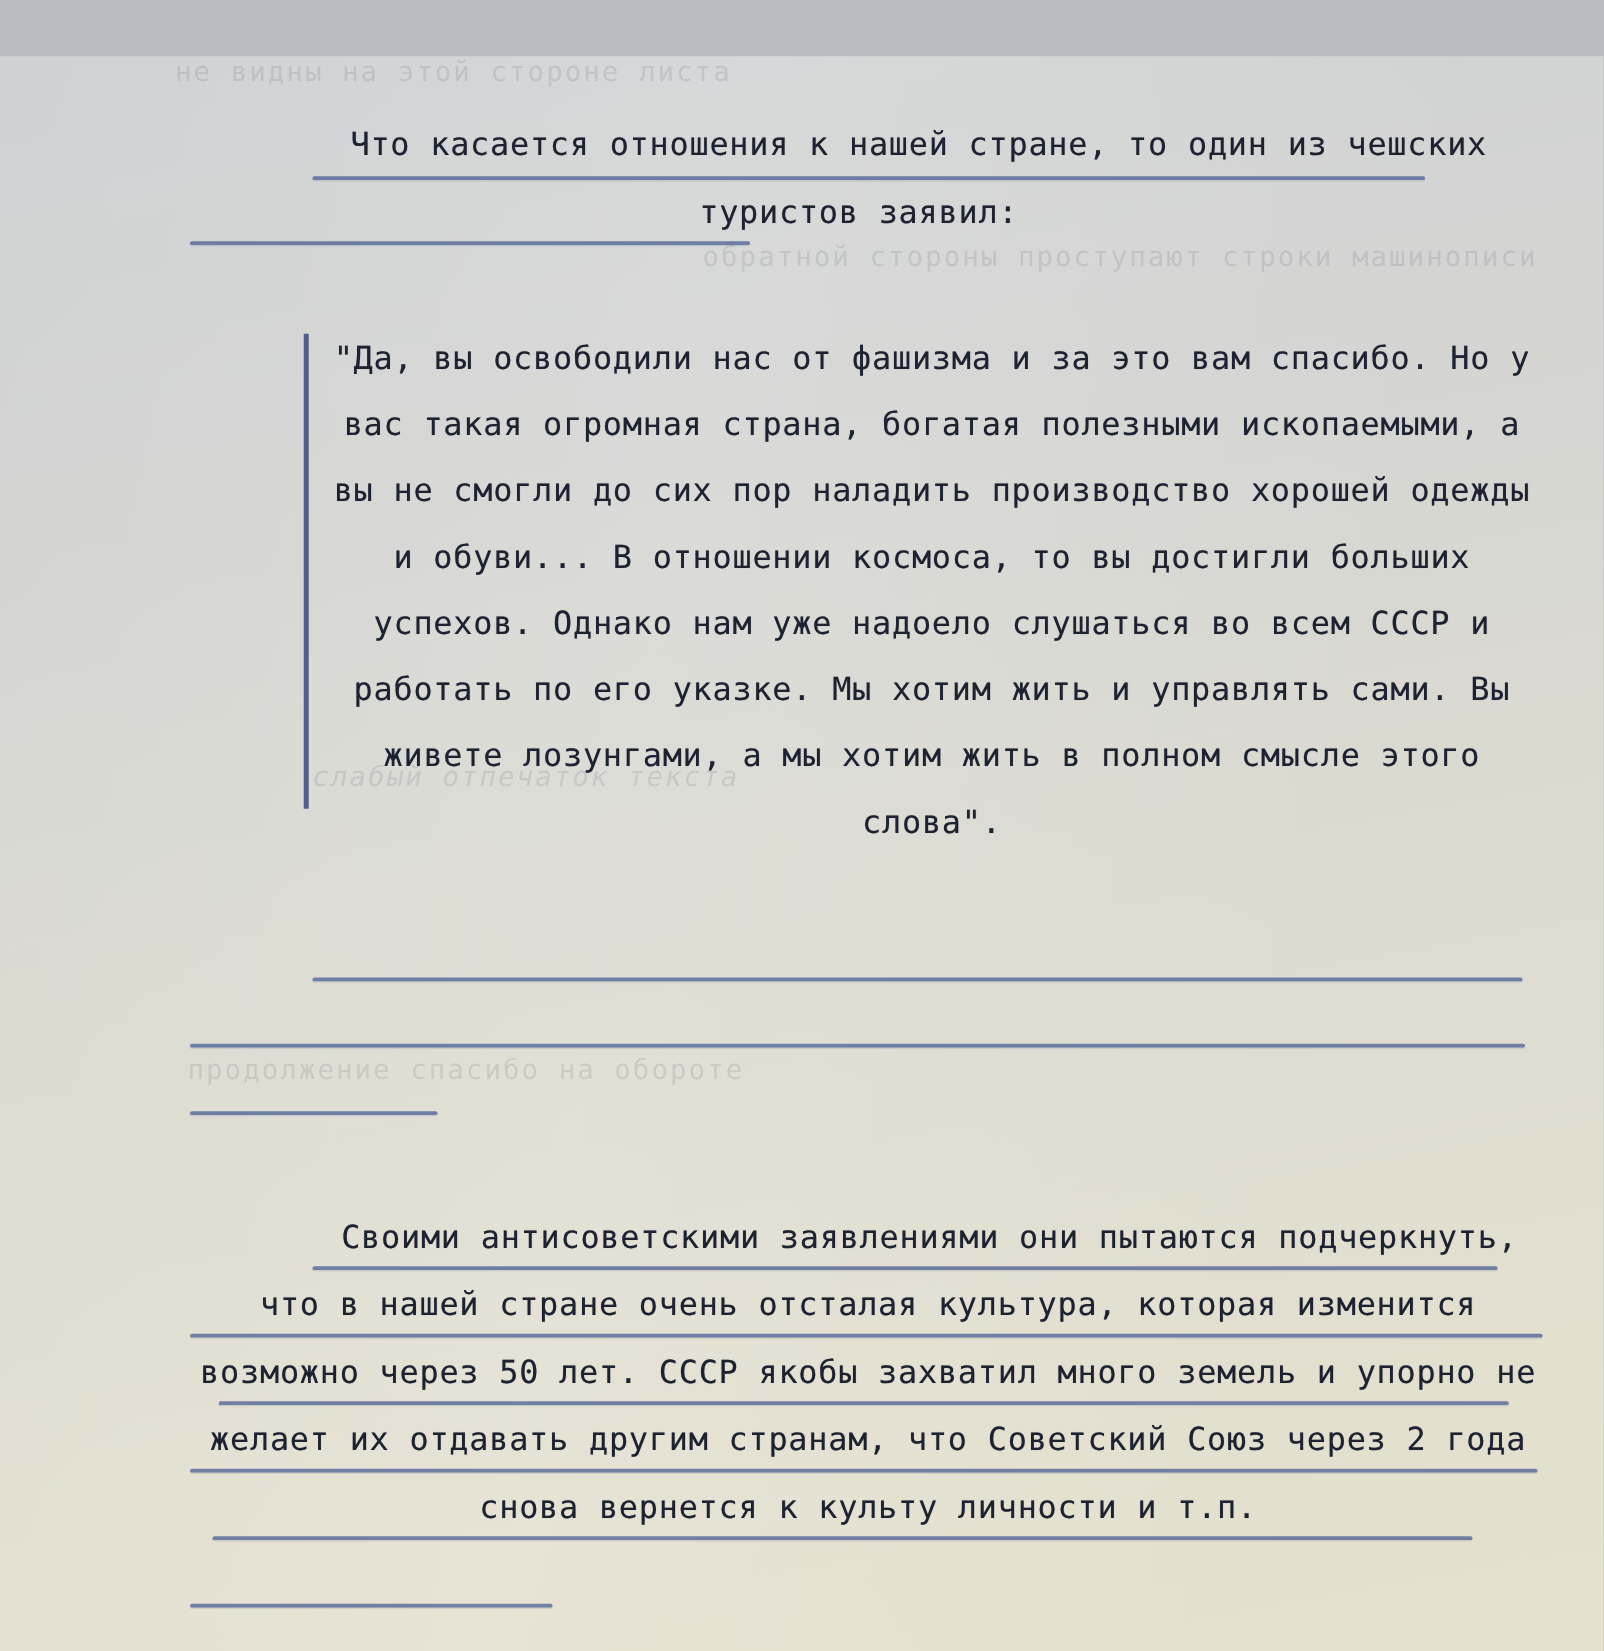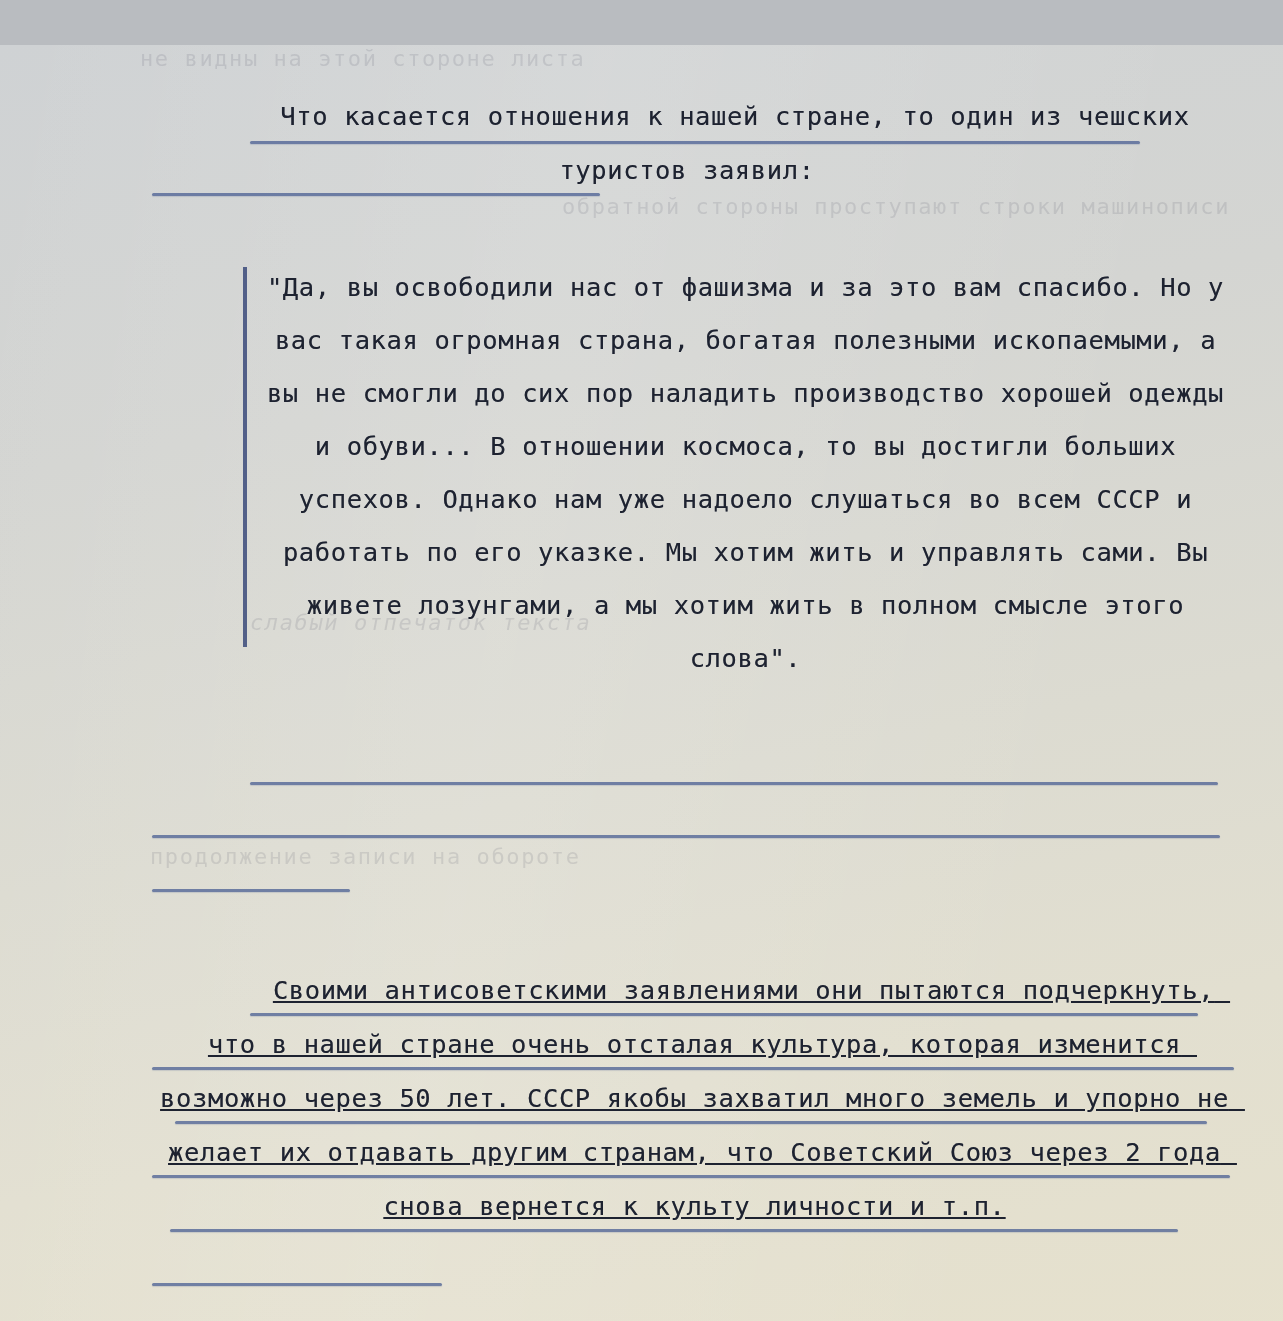--- a/index.html
+++ b/index.html
@@ -81,42 +81,41 @@
     top: 686px;
     left: 152px;
     width: 1080px;
     text-indent: 98px;
   }
   #p-third {
     top: 918px;
     left: 152px;
     width: 1085px;
     text-indent: 98px;
-    text-decoration: underline;
   }
   
   .ul {
     position: absolute;
     height: 3px;
     background: #4a5f93;
     border-radius: 2px;
     opacity: 0.75;
     transform-origin: left center;
     box-shadow: 0 1px 1px rgba(70,90,140,0.25);
   }
 </style>
 </head>
 <body>
 
 <div id="page">
 
   <div class="bleed b1">не видны на этой стороне листа</div>
   <div class="bleed b2">обратной стороны проступают строки машинописи</div>
   <div class="bleed b3">слабый отпечаток текста</div>
-  <div class="bleed b4">продолжение записи на обороте</div>
+  <div class="bleed b4">продолжение спасибо на обороте</div>
 
   <div class="content">
 
     <div class="para" id="p-intro">Что касается отношения к нашей стране, то один из чешских туристов заявил:</div>
 
     <div class="ul" style="top:96px; left:250px; width:890px;"></div>
     <div class="ul" style="top:148px; left:152px; width:448px;"></div>
 
     <div id="quote-bar"></div>
     <div class="para" id="p-quote">"Да, вы освободили нас от фашизма и за это вам спасибо. Но у вас такая огромная страна, богатая полезными ископаемыми, а вы не смогли до сих пор наладить производство хорошей одежды и обуви... В отношении космоса, то вы достигли больших успехов. Однако нам уже надоело слушаться во всем СССР и работать по его указке. Мы хотим жить и управлять сами. Вы живете лозунгами, а мы хотим жить в полном смысле этого слова".</div>

